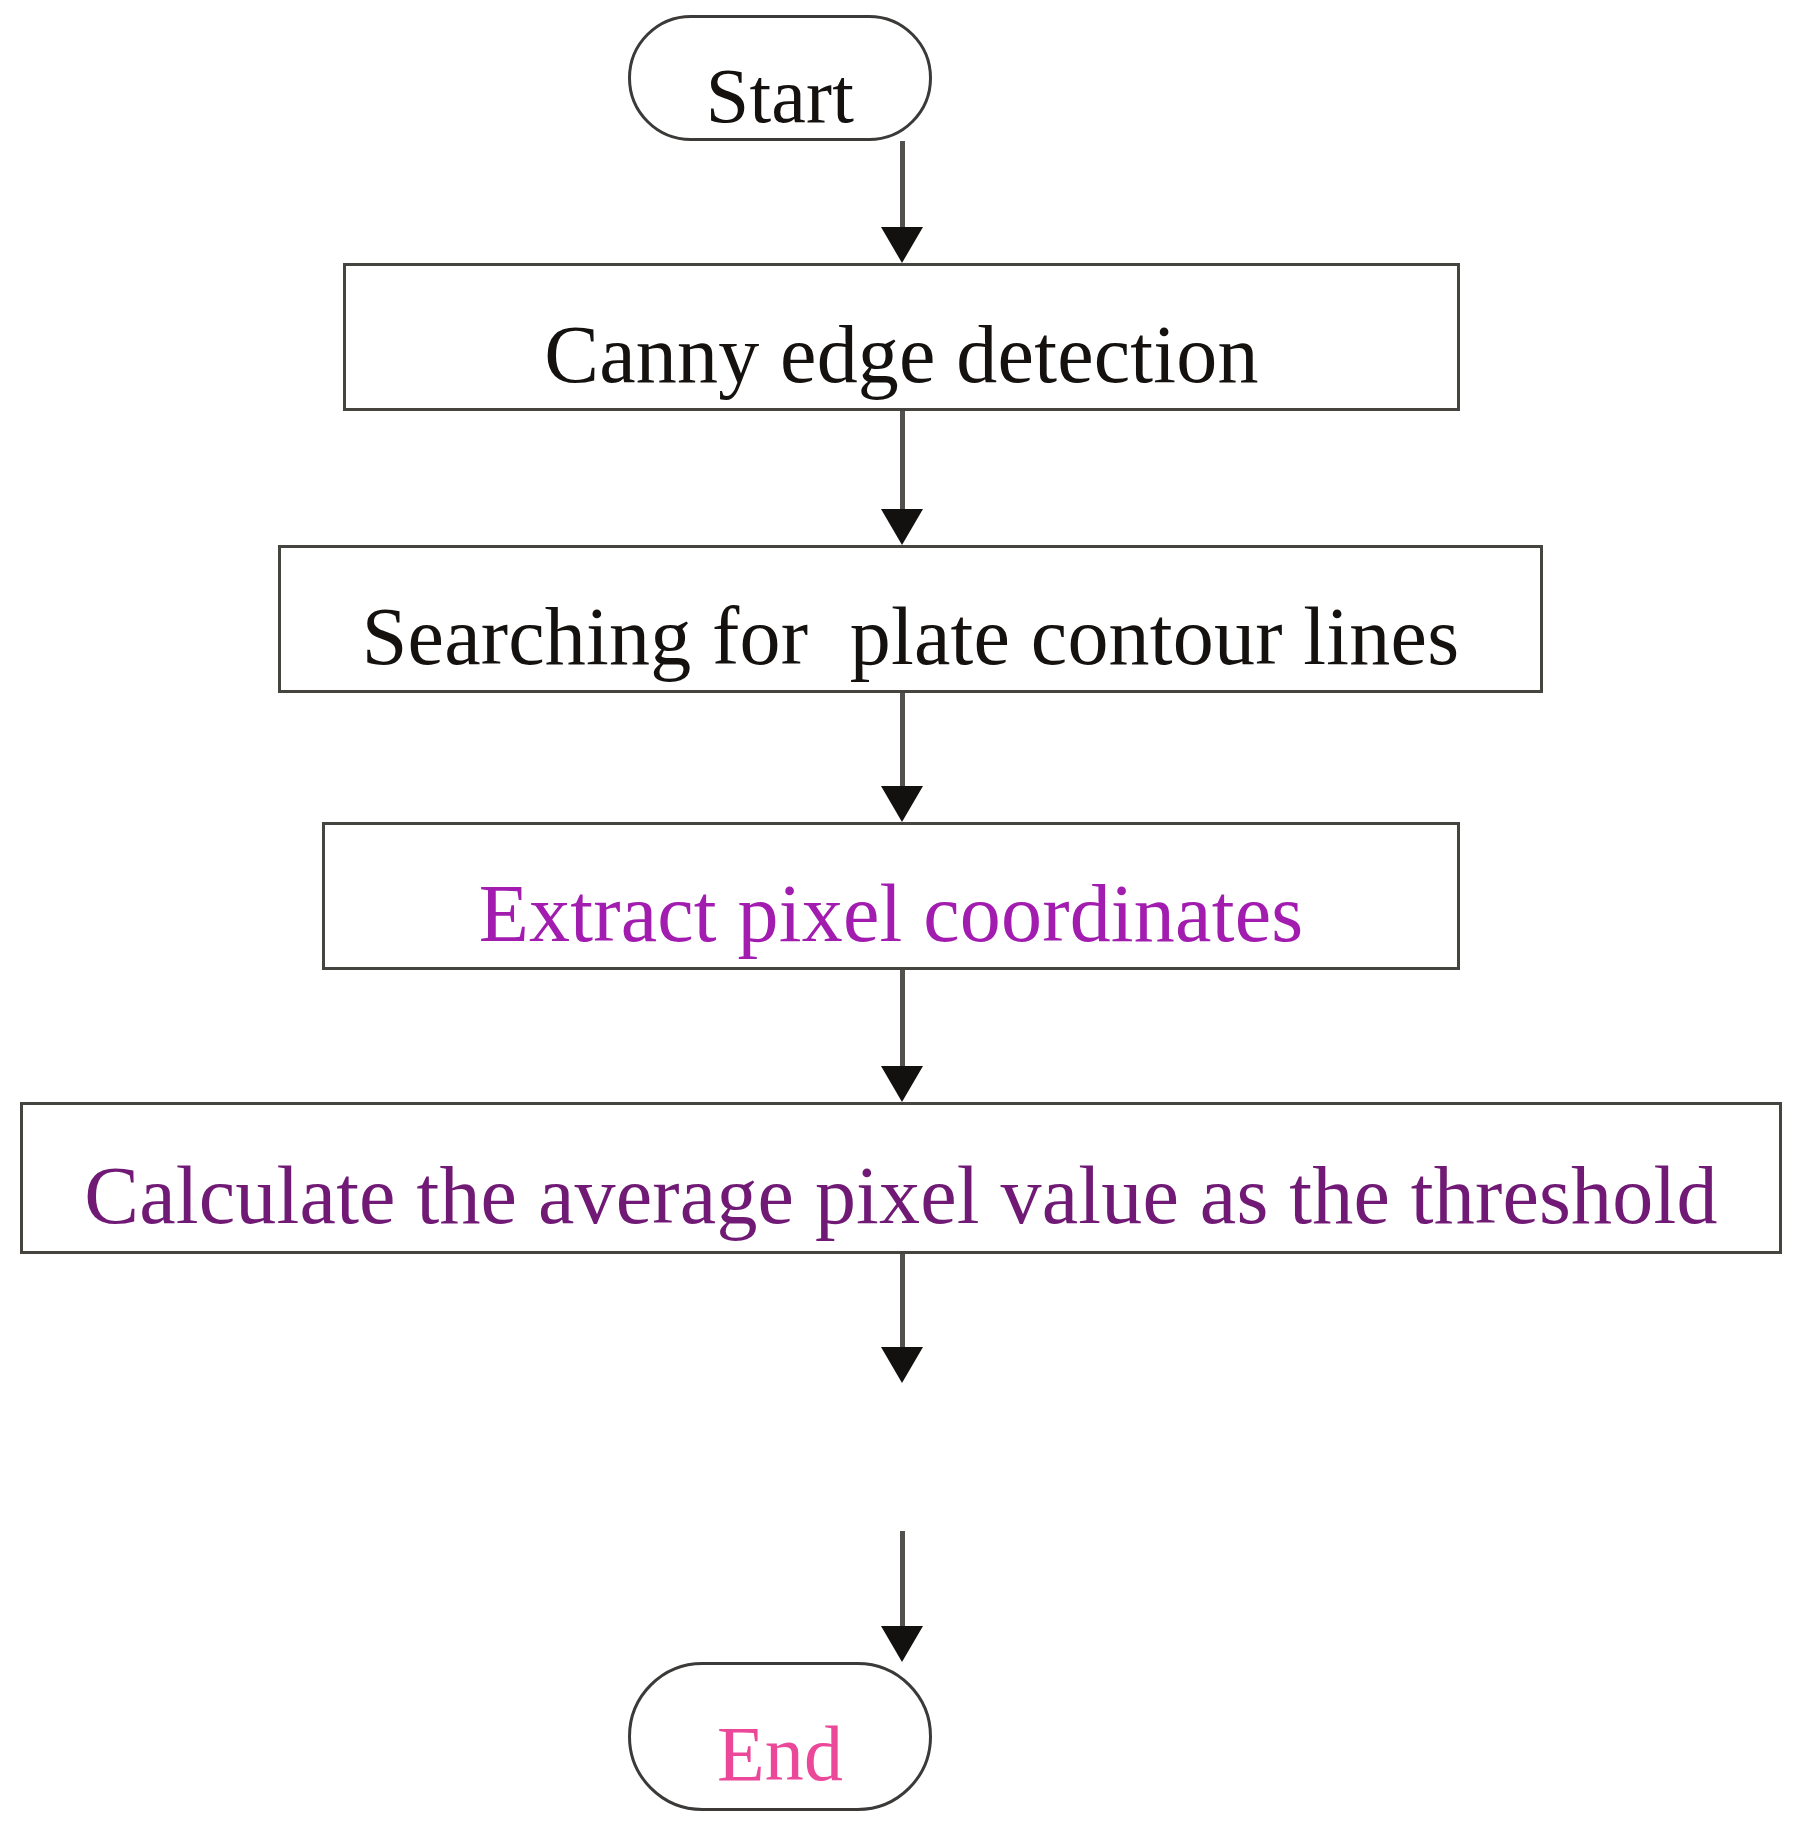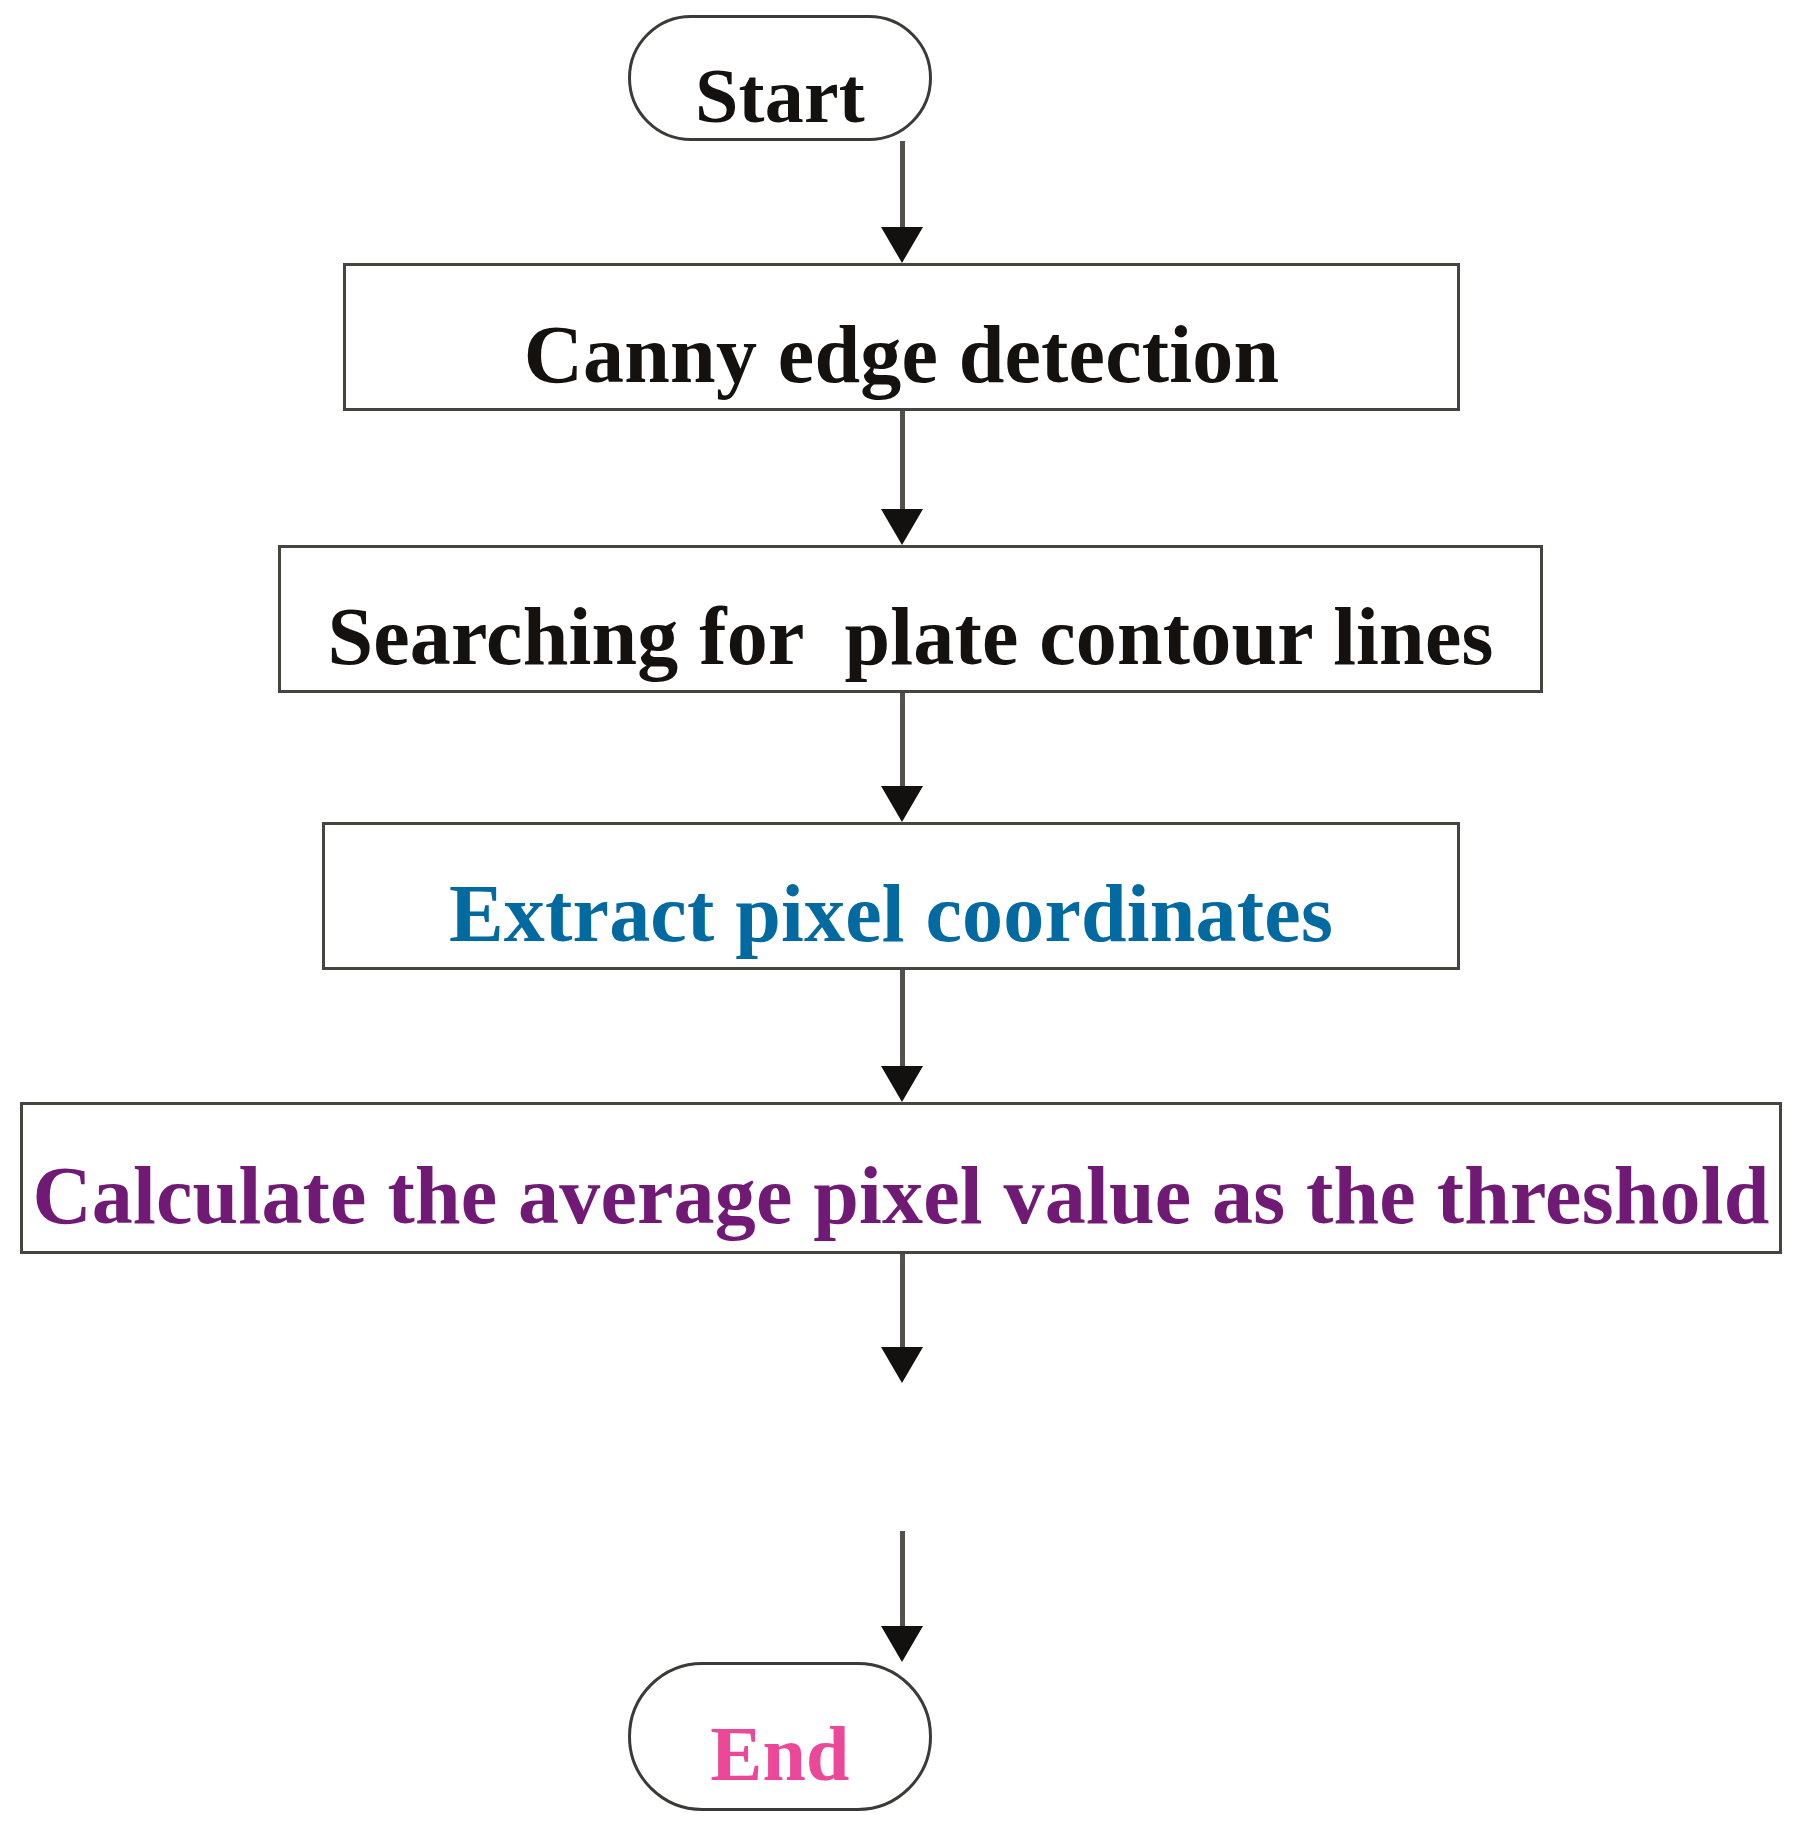--- a/index.html
+++ b/index.html
@@ -35,21 +35,21 @@
     border: 3px solid #3c3a38;
     border-radius: 999px;
   }
   .process {
     border: 3px solid #84cc16;
   }
   .node .label {
     display: block;
     line-height: 1;
     letter-spacing: 0.2px;
-    font-weight: 700;
+    font-weight: 400;
     margin-top: 35px;
   }
 
   
   .t-start  .label { font-size: 78px; }
   .t-end    .label { font-size: 78px; }
   .p-1      .label { font-size: 82px; }
   .p-2      .label { font-size: 82px; }
   .p-3      .label { font-size: 82px; }
   .p-4      .label { font-size: 82px; }
@@ -90,21 +90,21 @@
   </div>
 
   <div class="node process p-1" style="left: 343px; top: 263px; width: 1117px; height: 148px; border-color: rgb(70, 68, 63); color: rgb(20, 17, 15);">
     <span class="label">Canny edge detection</span>
   </div>
 
   <div class="node process p-2" style="left: 278px; top: 545px; width: 1265px; height: 148px; border-color: rgb(70, 68, 63); color: rgb(20, 17, 15);">
     <span class="label">Searching for  plate contour lines</span>
   </div>
 
-  <div class="node process p-3" style="left: 322px; top: 822px; width: 1138px; height: 148px; border-color: rgb(70, 68, 63); color: #0369a1; align-items: center;">
+  <div class="node process p-3" style="left: 322px; top: 822px; width: 1138px; height: 148px; border-color: rgb(70, 68, 63); color: #a21caf; align-items: center;">
     <span class="label">Extract pixel coordinates</span>
   </div>
 
   <div class="node process p-4" style="left: 20px; top: 1102px; width: 1762px; height: 152px; border-color: rgb(70, 68, 63); color: #701a75;">
     <span class="label">Calculate the average pixel value as the threshold</span>
   </div>
 
 
   <div class="node terminator t-end" style="left: 628px; top: 1662px; width: 304px; height: 149px; color: #ec4899;">
     <span class="label">End</span>

